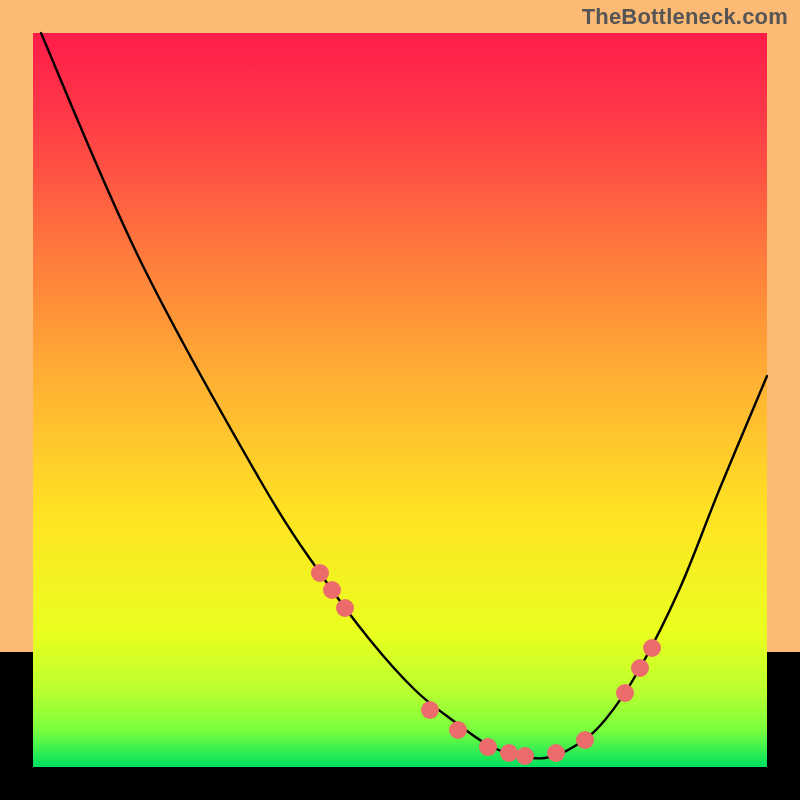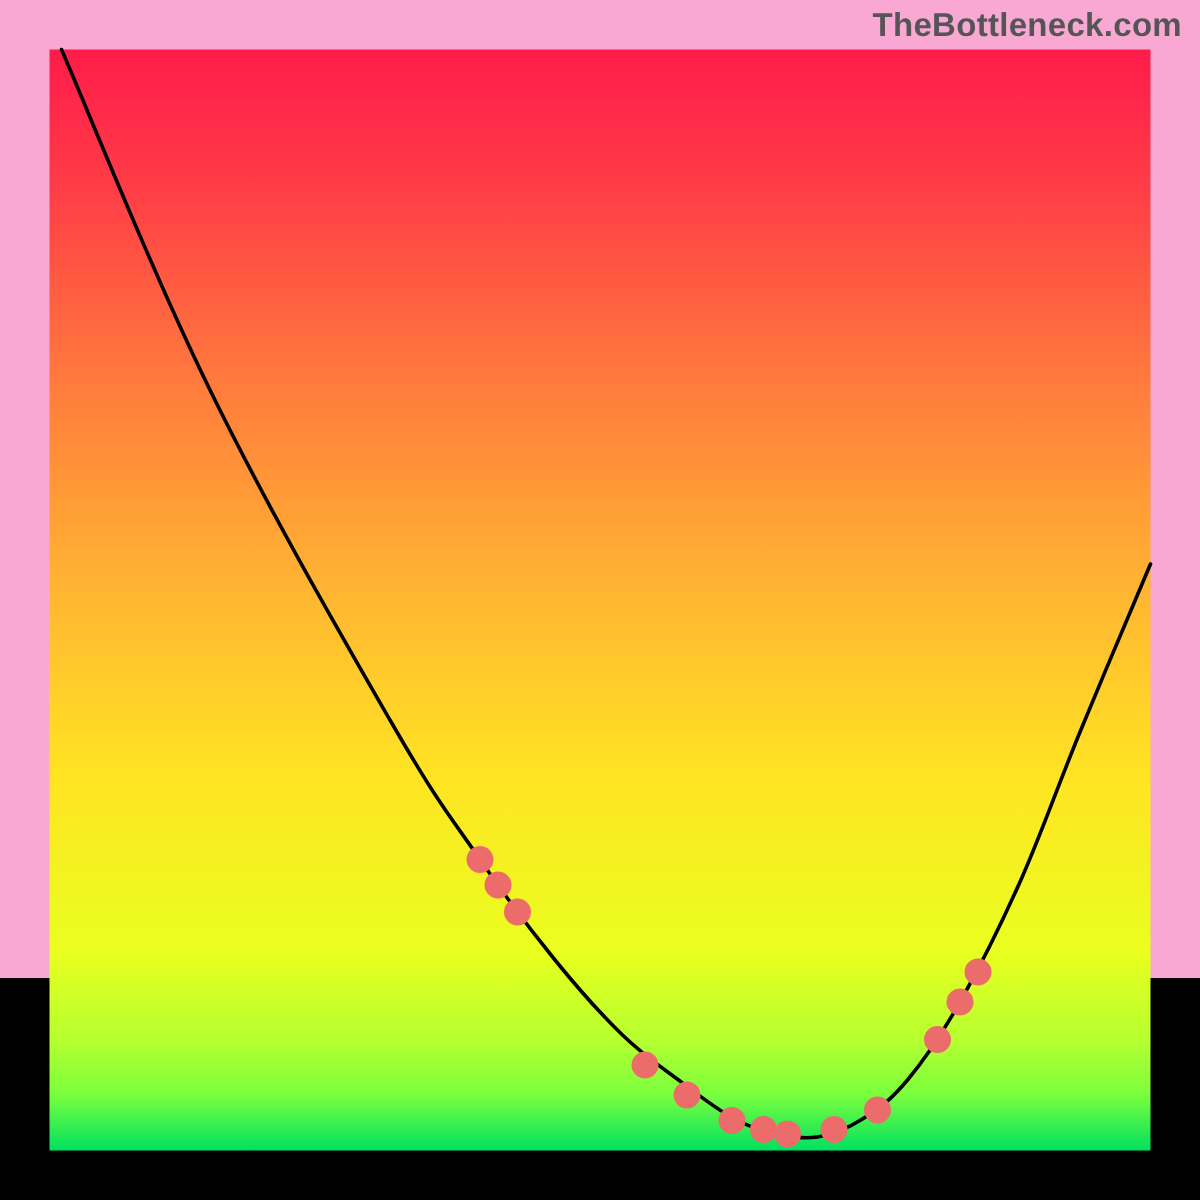--- a/index.html
+++ b/index.html
@@ -10,21 +10,21 @@
     background: #000;
     overflow: hidden;
     font-family: Arial, Helvetica, sans-serif;
   }
   .frame {
     position: absolute;
     top: 0;
     left: 0;
     width: 800px;
     height: 652px;
-    background: #f9a8d4;
+    background: #fdba74;
   }
   .watermark {
     position: absolute;
     top: 4px;
     right: 12px;
     color: #555;
     font-size: 22px;
     font-weight: 600;
     letter-spacing: 0.2px;
     user-select: none;

